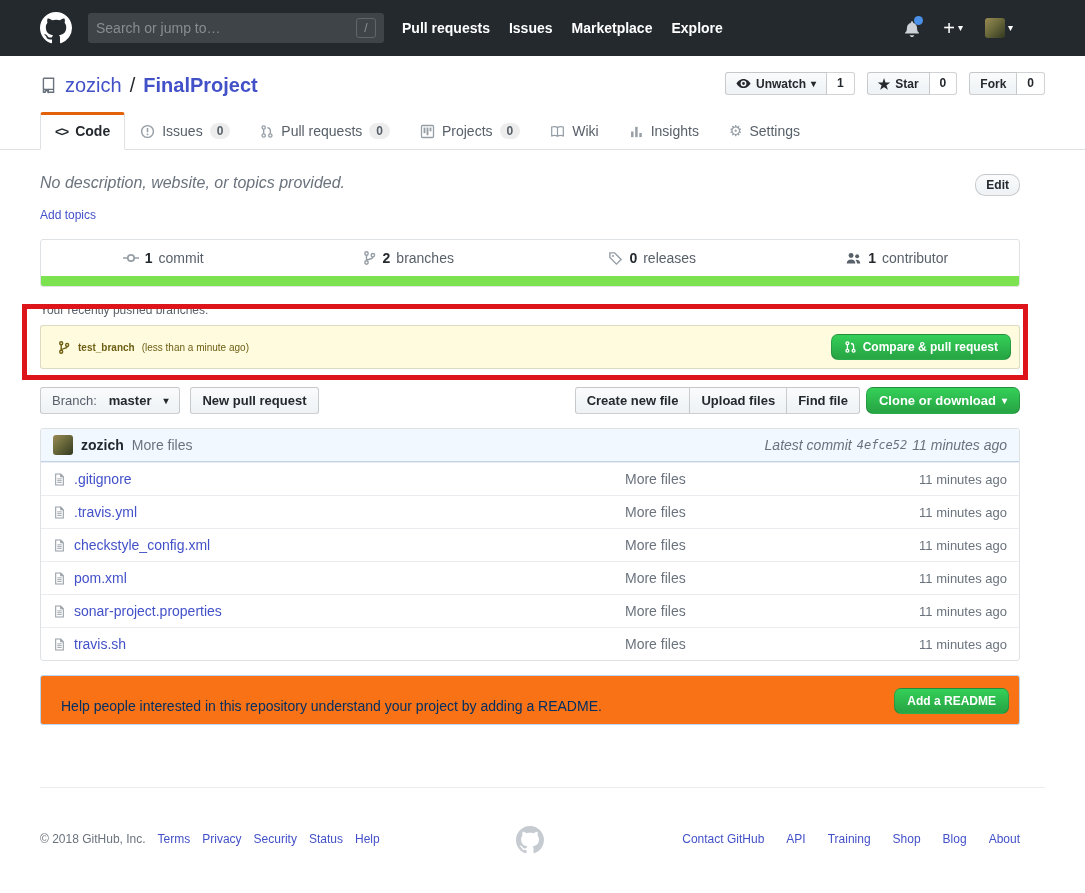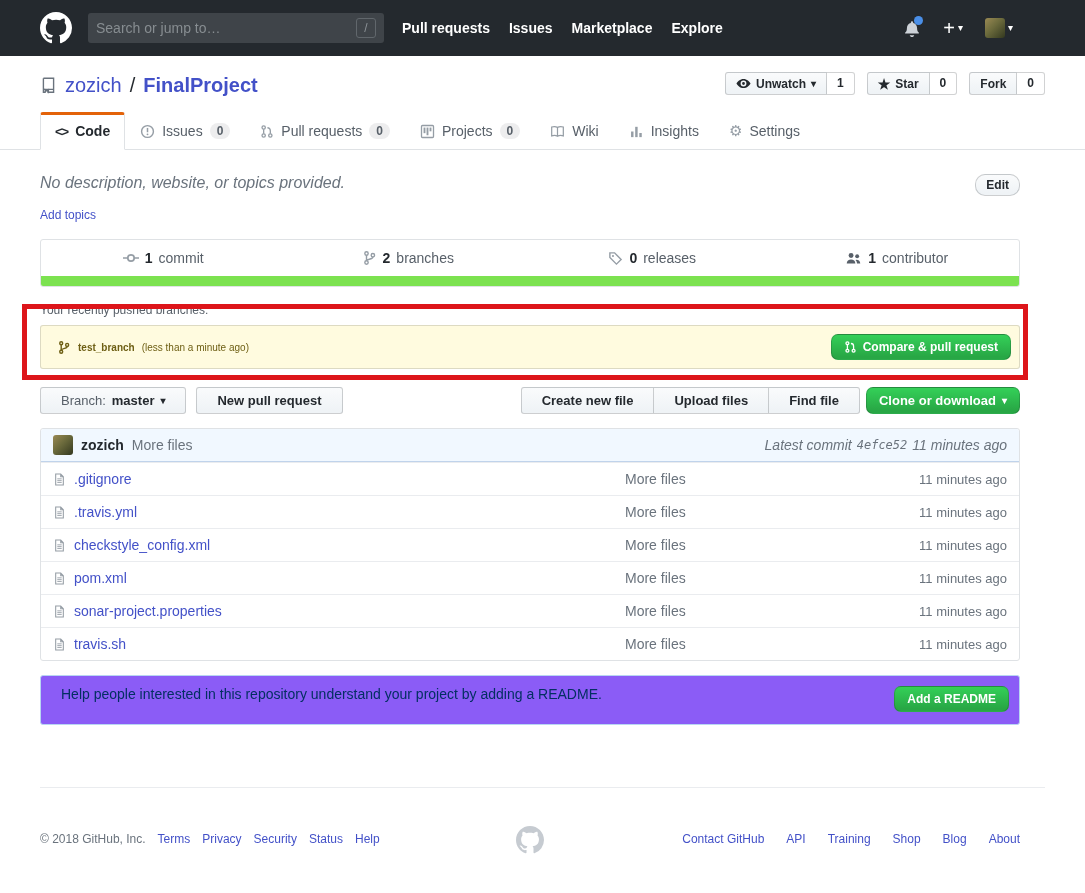--- a/index.html
+++ b/index.html
@@ -83,21 +83,21 @@
     color:#fff; background:linear-gradient(-180deg,#34d058,#28a745 90%);
     border:1px solid rgba(27,31,35,.2); border-radius:7px; cursor:pointer; white-space:nowrap; }
   .push-banner .btn-green { margin-left:auto; }
 
   
   .annotation { position:absolute; left:22px; top:304px; width:1006px; height:76px;
     border:5px solid #dd151a; z-index:10; pointer-events:none; }
 
   
   .toolbar-row { margin-top:18px; display:flex; align-items:center; }
-  .btn { display:inline-flex; align-items:center; gap:6px; padding:5px 20px; font-size:13px; font-weight:700;
+  .btn { display:inline-flex; align-items:center; gap:12px; padding:5px 11px; font-size:13px; font-weight:700;
     color:#24292e; background:linear-gradient(-180deg,#fafbfc,#eff3f6 90%);
     border:1px solid rgba(27,31,35,.2); border-radius:3px; cursor:pointer; white-space:nowrap; }
   .branch-btn .blabel { font-weight:400; color:#586069; }
   .toolbar-left { display:flex; gap:10px; }
   .toolbar-right { margin-left:auto; display:flex; align-items:center; }
   .btn-group { display:flex; }
   .btn-group .btn { border-radius:0; border-left-width:0; }
   .btn-group .btn:first-child { border-radius:3px 0 0 3px; border-left-width:1px; }
   .btn-group .btn:last-child { border-radius:0 3px 3px 0; }
   .toolbar-right .btn-green { margin-left:6px; font-size:13px; }
@@ -112,22 +112,22 @@
   .sha { font-family:"DejaVu Sans Mono", monospace; font-size:12px; color:#6a737d; cursor:pointer; }
   .file-row { display:flex; align-items:center; padding:0 12px; height:33px; border-top:1px solid #eaecef;
     font-size:14px; }
   .file-row:first-of-type { border-top:none; }
   .file-cell-name { width:572px; display:flex; align-items:center; gap:8px; }
   .file-cell-msg { flex:1; color:#6a737d; }
   .file-cell-msg a { color:#6a737d; }
   .file-cell-age { width:170px; text-align:right; color:#6a737d; font-size:13px; }
 
   
-  .readme-flash { margin-top:14px; background:#8b5cf6; border:1px solid #b8d6f2; border-radius:3px;
-    padding:10px 10px 10px 20px; display:flex; align-items:flex-start; color:#032f62; font-size:14px;
+  .readme-flash { margin-top:14px; background:#f97316; border:1px solid #b8d6f2; border-radius:3px;
+    padding:10px 10px 10px 20px; display:flex; align-items:flex-end; color:#032f62; font-size:14px;
     min-height:50px; }
   .readme-flash .btn-green { margin-left:auto; }
 
   
   .footer-wrap { margin:62px 0 0 40px; width:1005px; border-top:1px solid #eaecef; padding-top:44px; }
   .footer-row { width:980px; position:relative; display:flex; align-items:center; font-size:12px;
     color:#6a737d; }
   .f-left, .f-right { display:flex; align-items:center; gap:12px; }
   .f-right { margin-left:auto; gap:22px; }
   .f-octocat { position:absolute; left:50%; top:-6px; transform:translateX(-50%); }

